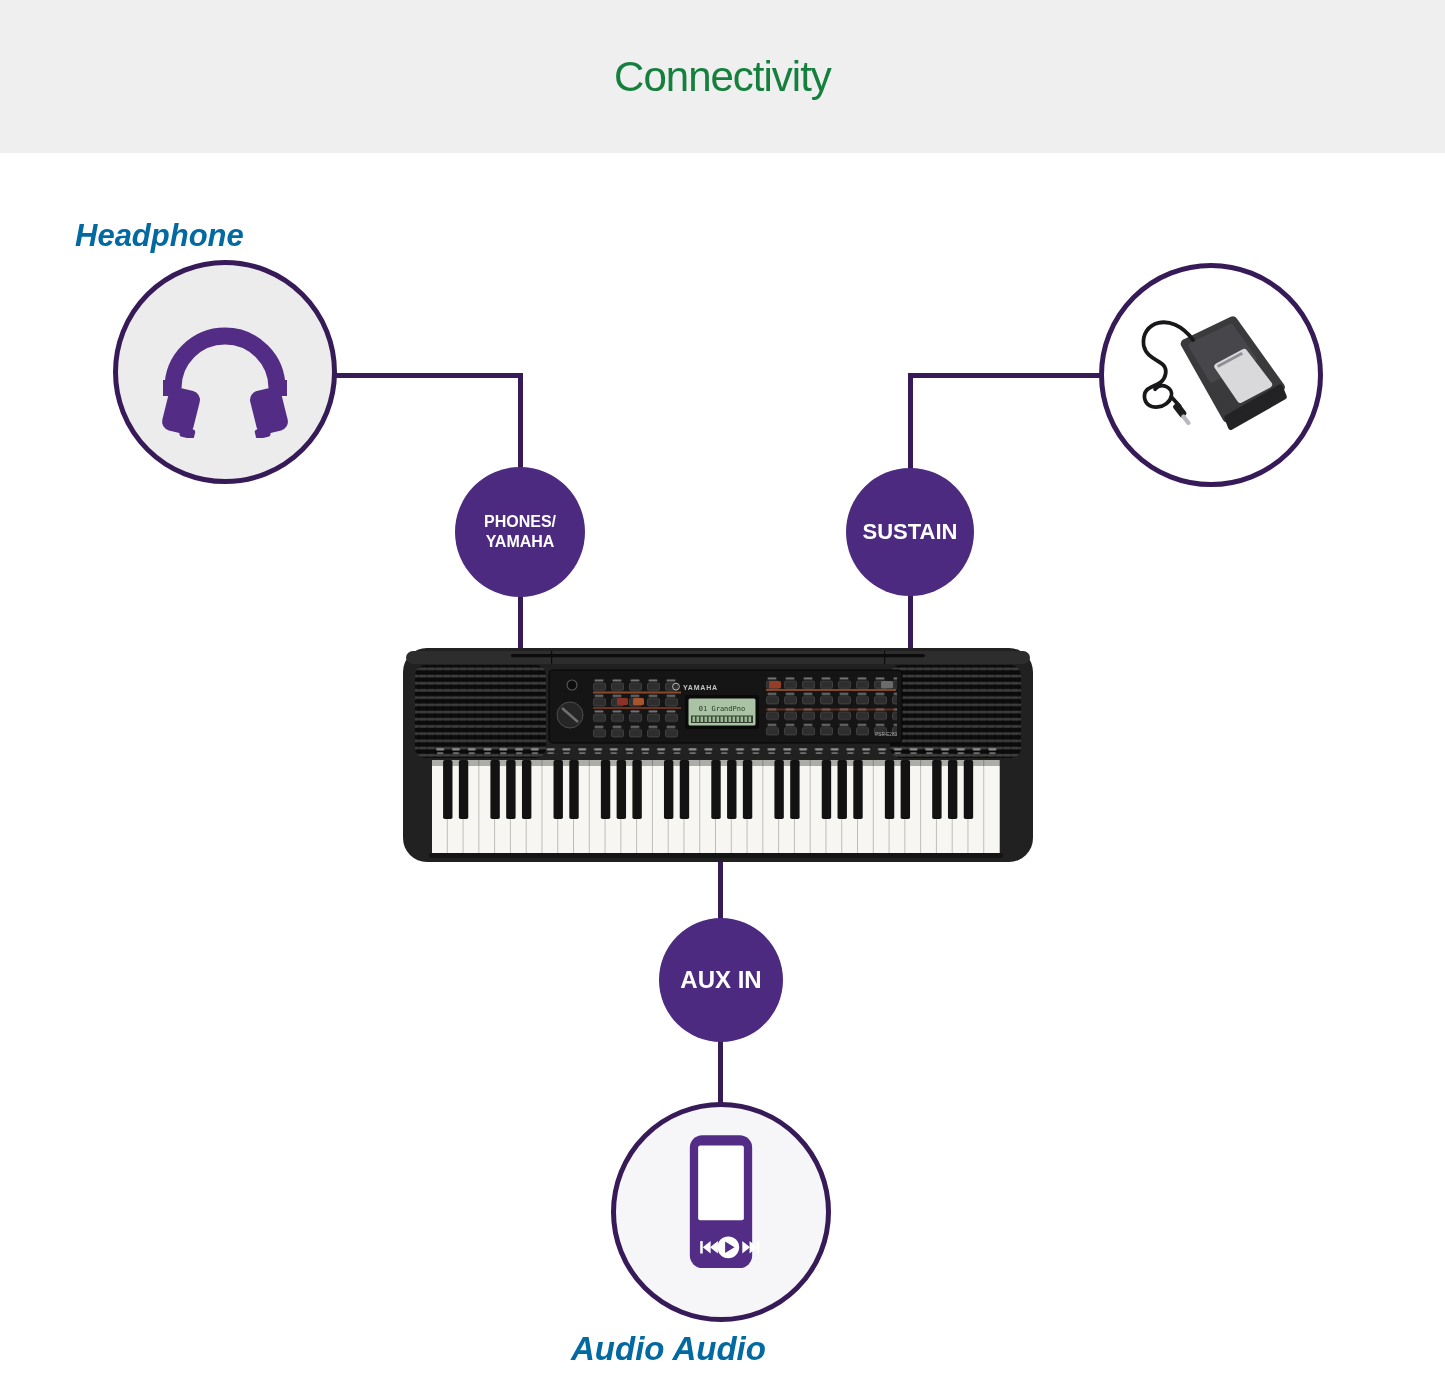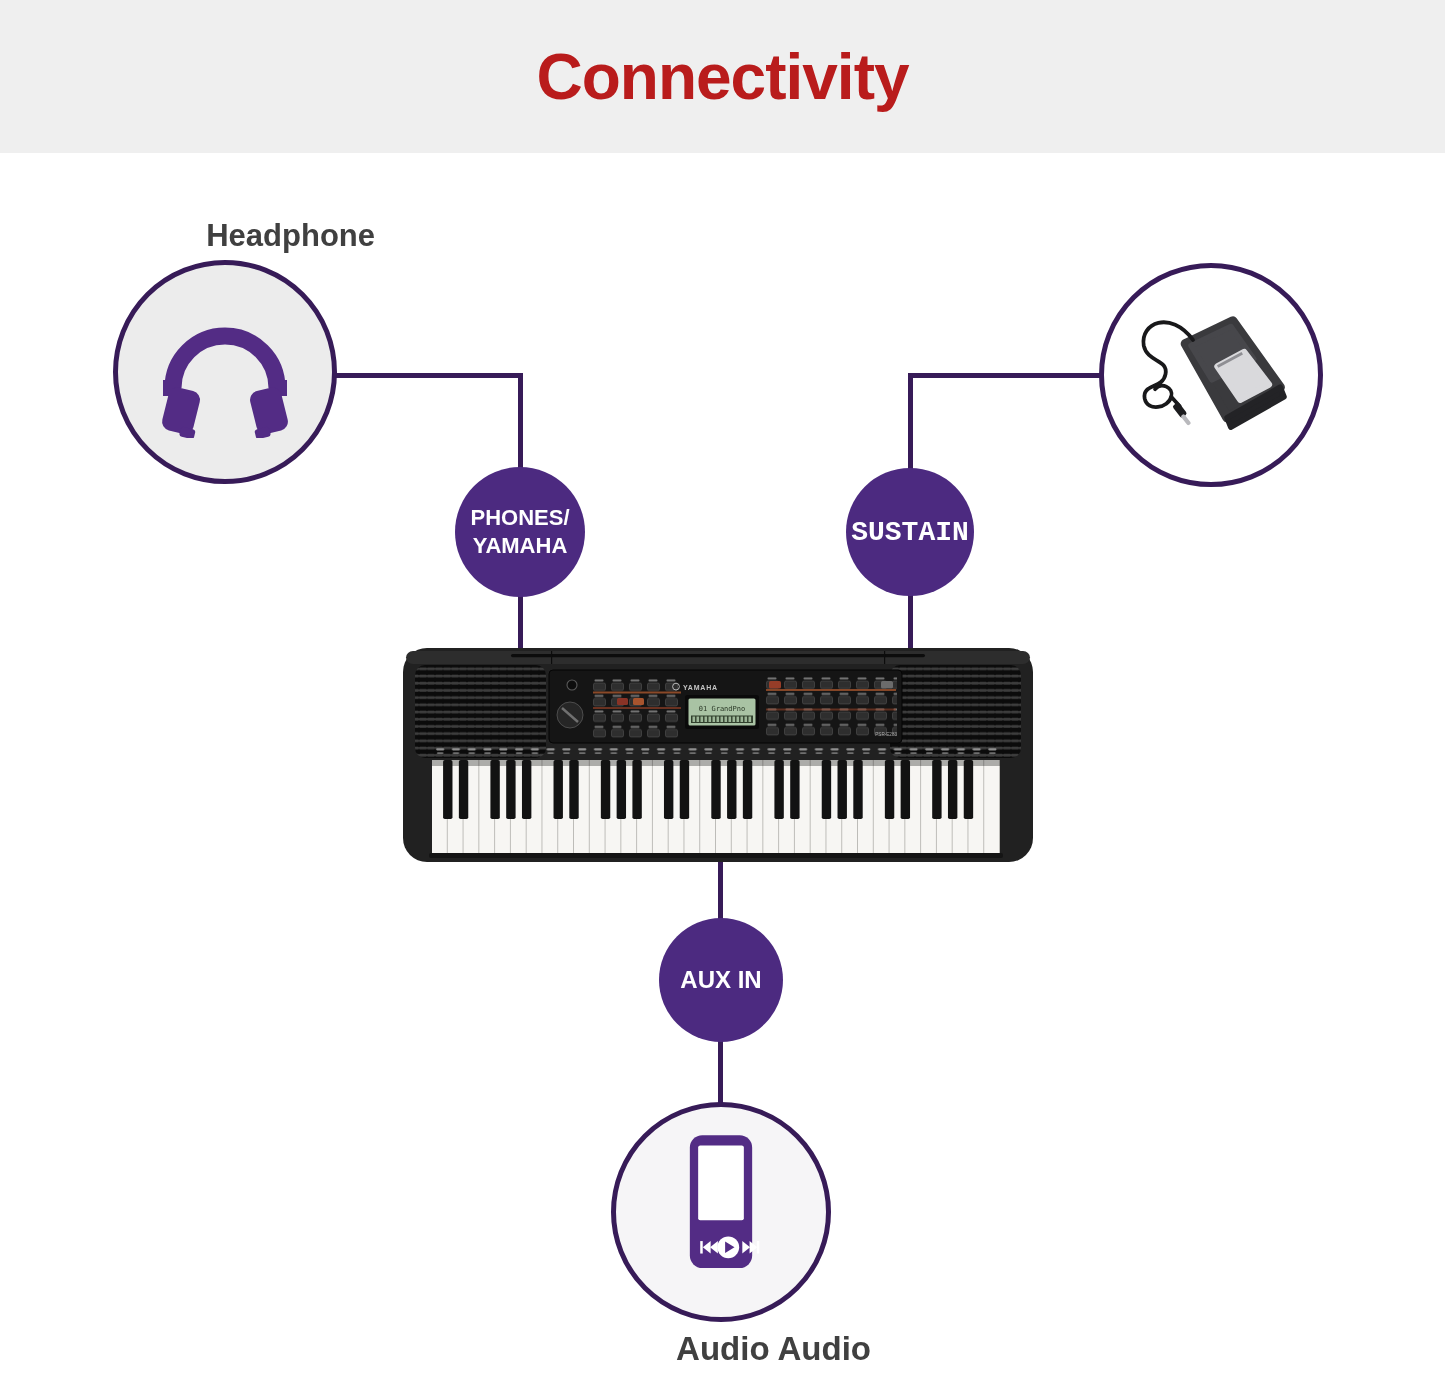--- a/index.html
+++ b/index.html
@@ -5,25 +5,25 @@
   html,body { margin:0; padding:0; background:#ffffff; }
   .page {
     position:relative; width:1445px; height:1378px; background:#ffffff;
     font-family:"Liberation Sans", sans-serif; overflow:hidden;
   }
   .header {
     position:absolute; left:0; top:0; width:1445px; height:153px;
     background:#efefef; display:flex; align-items:center; justify-content:center;
   }
   .title {
-    font-size:64px; font-weight:bold; color:#b91c1c; letter-spacing:-1px;
+    font-size:42px; font-weight:normal; color:#15803d; letter-spacing:-1px;
   }
   .node-label {
-    position:absolute; width:300px; text-align:right;
-    font-size:31px; font-weight:bold; color:#404040;
+    position:absolute; width:300px; text-align:left;
+    font-size:31px; font-weight:bold; color:#0369a1;font-style:italic;
   }
   #hp-label { left:75px;  top:218px; }
   #fp-label { left:1061px; top:218px; }
   #ap-label { left:571px; top:1330px; font-size:33px; }
 
   .line { position:absolute; background:#371b58; }
   #line-hp-h      { left:335px; top:373px; width:187px; height:5px; }
   #line-phones-v  { left:518px; top:373px; width:5px;  height:277px; }
   #line-fp-h      { left:908px; top:373px; width:193px; height:5px; }
   #line-sustain-v { left:908px; top:373px; width:5px;  height:277px; }
@@ -35,22 +35,22 @@
   }
   #hp-circle { left:113px;  top:260px;  width:224px; height:224px; background:#ececec; }
   #fp-circle { left:1099px; top:263px;  width:224px; height:224px; background:#ffffff; }
   #ap-circle { left:611px;  top:1102px; width:220px; height:220px; background:#f6f5f7; }
 
   .port {
     position:absolute; background:#4c2a80; border-radius:50%;
     color:#ffffff; font-weight:bold; text-align:center;
     display:flex; flex-direction:column; align-items:center; justify-content:center;
   }
-  #port-phones  { left:455px; top:467px; width:130px; height:130px; font-size:22px; line-height:1.28; }
-  #port-sustain { left:846px; top:468px; width:128px; height:128px; font-size:28px;font-family:Liberation Mono, monospace; }
+  #port-phones  { left:455px; top:467px; width:130px; height:130px; font-size:16px; line-height:1.28; }
+  #port-sustain { left:846px; top:468px; width:128px; height:128px; font-size:22px; }
   #port-aux     { left:659px; top:918px; width:124px; height:124px; font-size:24px;text-align:center; }
 
   .kbd { position:absolute; left:403px; top:648px; width:630px; height:214px; }
 </style>
 </head>
 <body>
 
 <div class="page">
 
   <div class="header">

